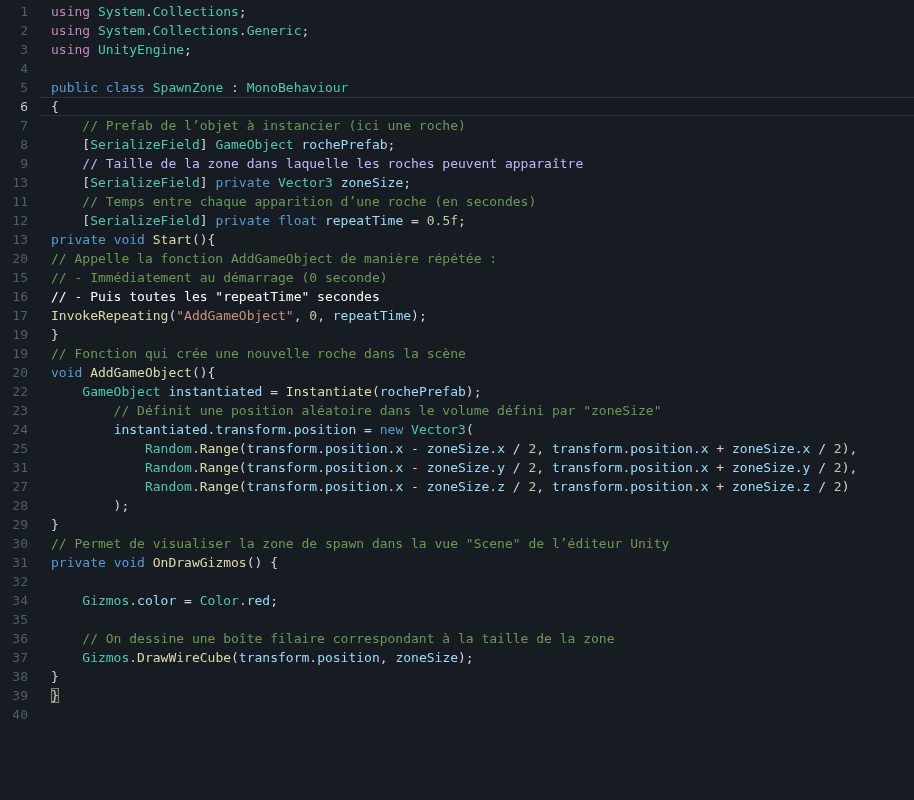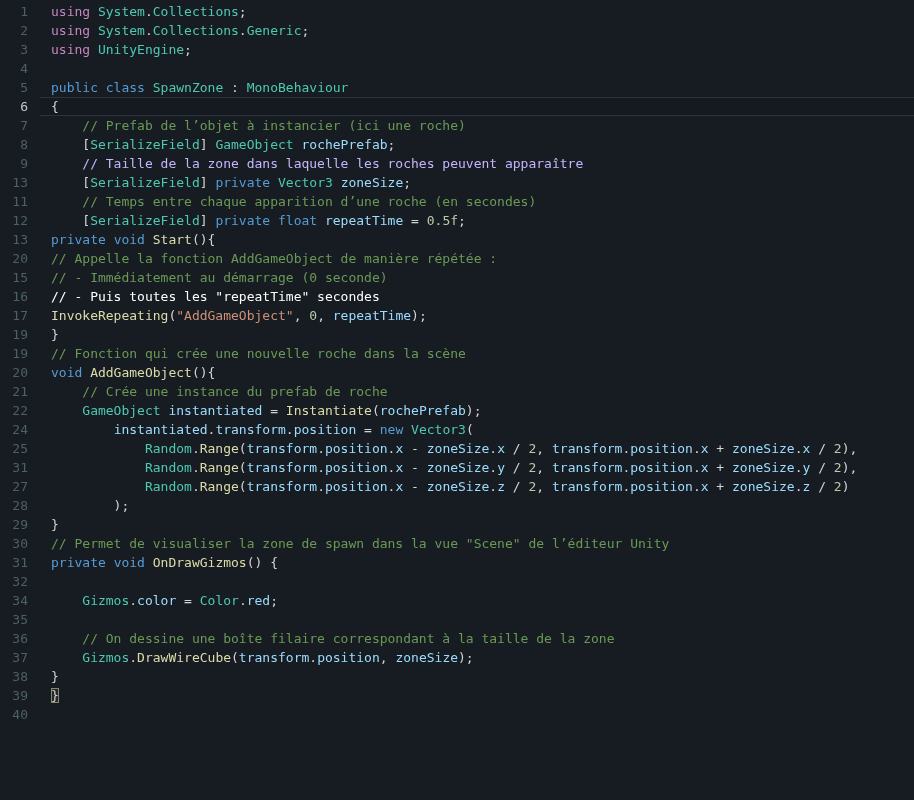--- a/index.html
+++ b/index.html
@@ -126,26 +126,26 @@
       </div>
       <div class="line">
         <span class="gutter">19</span>
         <span class="code"><span style="color: rgb(106, 153, 85);">// Fonction qui crée une nouvelle roche dans la scène</span></span>
       </div>
       <div class="line">
         <span class="gutter">20</span>
         <span class="code"><span style="color: rgb(86, 156, 214);">void</span><span style="color: rgb(212, 212, 212);"> </span><span style="color: rgb(220, 220, 170);">AddGameObject</span><span style="color: rgb(212, 212, 212);">(){</span></span>
       </div>
       <div class="line">
-        <span class="gutter">21</span>
-        <span class="code"><span style="color: rgb(106, 153, 85);">    // Crée une instance du prefab de roche</span></span>
-      </div>
-      <div class="line">
         <span class="gutter">22</span>
         <span class="code"><span style="color: rgb(212, 212, 212);">    </span><span style="color: rgb(78, 201, 176);">GameObject</span><span style="color: rgb(212, 212, 212);"> </span><span style="color: rgb(156, 220, 254);">instantiated</span><span style="color: rgb(212, 212, 212);"> = </span><span style="color: rgb(220, 220, 170);">Instantiate</span><span style="color: rgb(212, 212, 212);">(</span><span style="color: rgb(156, 220, 254);">rochePrefab</span><span style="color: rgb(212, 212, 212);">);</span></span>
+      </div>
+      <div class="line">
+        <span class="gutter">23</span>
+        <span class="code"><span style="color: rgb(106, 153, 85);">        // Définit une position aléatoire dans le volume défini par "zoneSize"</span></span>
       </div>
       <div class="line">
         <span class="gutter">24</span>
         <span class="code"><span style="color: rgb(212, 212, 212);">        </span><span style="color: rgb(156, 220, 254);">instantiated</span><span style="color: rgb(212, 212, 212);">.</span><span style="color: rgb(156, 220, 254);">transform</span><span style="color: rgb(212, 212, 212);">.</span><span style="color: rgb(156, 220, 254);">position</span><span style="color: rgb(212, 212, 212);"> = </span><span style="color: rgb(86, 156, 214);">new</span><span style="color: rgb(212, 212, 212);"> </span><span style="color: rgb(78, 201, 176);">Vector3</span><span style="color: rgb(212, 212, 212);">(</span></span>
       </div>
       <div class="line">
         <span class="gutter">25</span>
         <span class="code"><span style="color: rgb(212, 212, 212);">            </span><span style="color: rgb(78, 201, 176);">Random</span><span style="color: rgb(212, 212, 212);">.</span><span style="color: rgb(220, 220, 170);">Range</span><span style="color: rgb(212, 212, 212);">(</span><span style="color: rgb(156, 220, 254);">transform</span><span style="color: rgb(212, 212, 212);">.</span><span style="color: rgb(156, 220, 254);">position</span><span style="color: rgb(212, 212, 212);">.</span><span style="color: rgb(156, 220, 254);">x</span><span style="color: rgb(212, 212, 212);"> - </span><span style="color: rgb(156, 220, 254);">zoneSize</span><span style="color: rgb(212, 212, 212);">.</span><span style="color: rgb(156, 220, 254);">x</span><span style="color: rgb(212, 212, 212);"> / </span><span style="color: rgb(181, 206, 168);">2</span><span style="color: rgb(212, 212, 212);">, </span><span style="color: rgb(156, 220, 254);">transform</span><span style="color: rgb(212, 212, 212);">.</span><span style="color: rgb(156, 220, 254);">position</span><span style="color: rgb(212, 212, 212);">.</span><span style="color: rgb(156, 220, 254);">x</span><span style="color: rgb(212, 212, 212);"> + </span><span style="color: rgb(156, 220, 254);">zoneSize</span><span style="color: rgb(212, 212, 212);">.</span><span style="color: rgb(156, 220, 254);">x</span><span style="color: rgb(212, 212, 212);"> / </span><span style="color: rgb(181, 206, 168);">2</span><span style="color: rgb(212, 212, 212);">),</span></span>
       </div>
       <div class="line">

